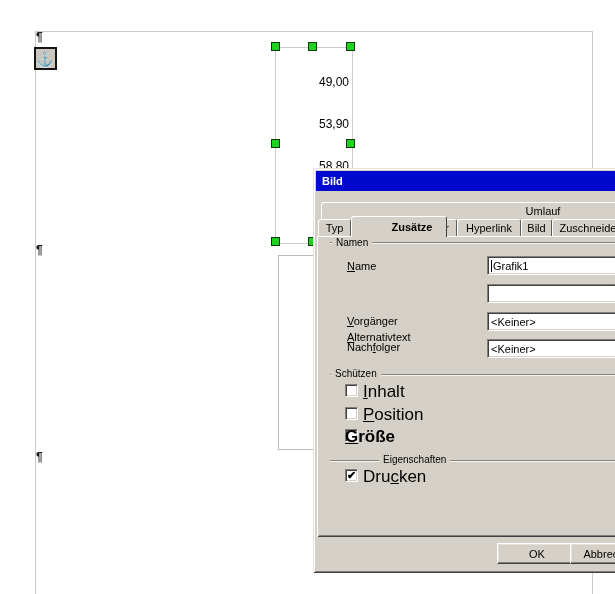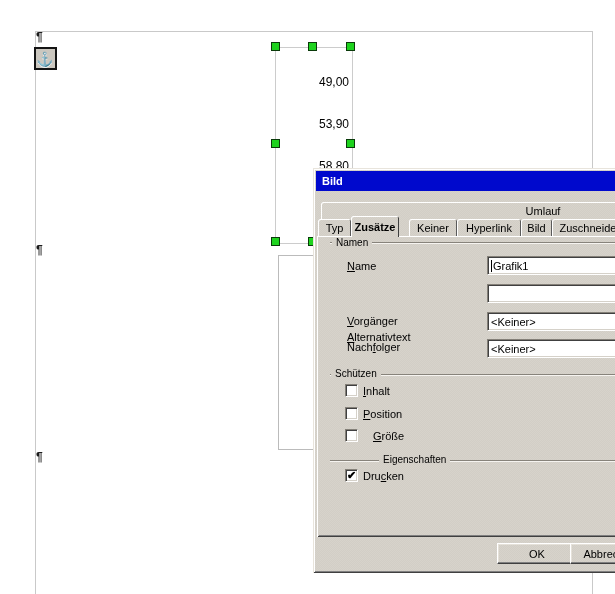--- a/index.html
+++ b/index.html
@@ -72,21 +72,21 @@
     display:flex; align-items:center; overflow:hidden; white-space:pre;
   }
   .caret{display:inline-block; width:1px; height:12px; background:#000; margin-right:1px;}
   .cbox{
     width:13px; height:13px; background:#fff; box-sizing:border-box; z-index:3;
     border:1px solid; border-color:#848078 #ffffff #ffffff #848078;
     box-shadow: inset 1px 1px 0 #404040, inset -1px -1px 0 #d5d1c9;
     display:flex; align-items:center; justify-content:center;
     font-size:11px; line-height:11px; font-weight:bold;
   }
-  .cblabel{font-size:11px; line-height:13px; z-index:3;}
+  .cblabel{font-size:17px; line-height:13px; z-index:3;}
   .btn{
     width:80px; height:21px; box-sizing:border-box; z-index:3;
     border:1px solid; border-color:#ffffff #404040 #404040 #ffffff;
     box-shadow: inset -1px -1px 0 #808080, inset 1px 1px 0 #e5e1d9;
     display:flex; align-items:center; justify-content:center;
     font-size:11px;
   }
 </style>
 </head>
 <body>
@@ -134,21 +134,21 @@
       <span>Bild</span>
     </div>
 
     <div class="abs tab face" style="left:8px; top:34px; width:444px;">
       <span>Umlauf</span>
     </div>
 
     <div class="abs tab face" style="left:5px;   top:51px; width:33px;">
       <span>Typ</span>
     </div>
-    <div class="abs tab face active" style="left:38px; top:48px; width:48px;">
+    <div class="abs tab face active" style="left:38px; top:48px; width:70px;padding-left:26px;">
       <span>Zusätze</span>
     </div>
     <div class="abs tab face" style="left:96px;  top:51px; width:48px;">
       <span>Keiner</span>
     </div>
     <div class="abs tab face" style="left:144px; top:51px; width:64px;">
       <span>Hyperlink</span>
     </div>
     <div class="abs tab face" style="left:208px; top:51px; width:31px;">
       <span>Bild</span>
@@ -183,21 +183,21 @@
     <div class="abs cblabel" style="left:50px; top:217px;"><span></span><span class="u">I</span><span>nhalt</span></div>
 
     <div class="abs cbox" style="left:32px; top:239px;">
         <span></span>
       </div>
     <div class="abs cblabel" style="left:50px; top:240px;"><span></span><span class="u">P</span><span>osition</span></div>
 
     <div class="abs cbox" style="left:32px; top:261px;">
         <span></span>
       </div>
-    <div class="abs cblabel" style="left:60px; top:262px;"><span></span><span class="u">G</span><span>röße</span></div>
+    <div class="abs cblabel" style="left:32px; top:262px;font-weight:bold;"><span></span><span class="u">G</span><span>röße</span></div>
 
     <div class="abs gline" style="left:17px; top:292px; width:430px;"></div>
     <div class="abs glabel face" style="left:18px; top:286px;margin-left:48px;">Eigenschaften</div>
 
     <div class="abs cbox" style="left:32px; top:301px;">
         <span>✔</span>
       </div>
     <div class="abs cblabel" style="left:50px; top:302px;"><span>Dru</span><span class="u">c</span><span>ken</span></div>
 
     <div class="abs btn face" style="left:184px; top:375px;">OK</div>

